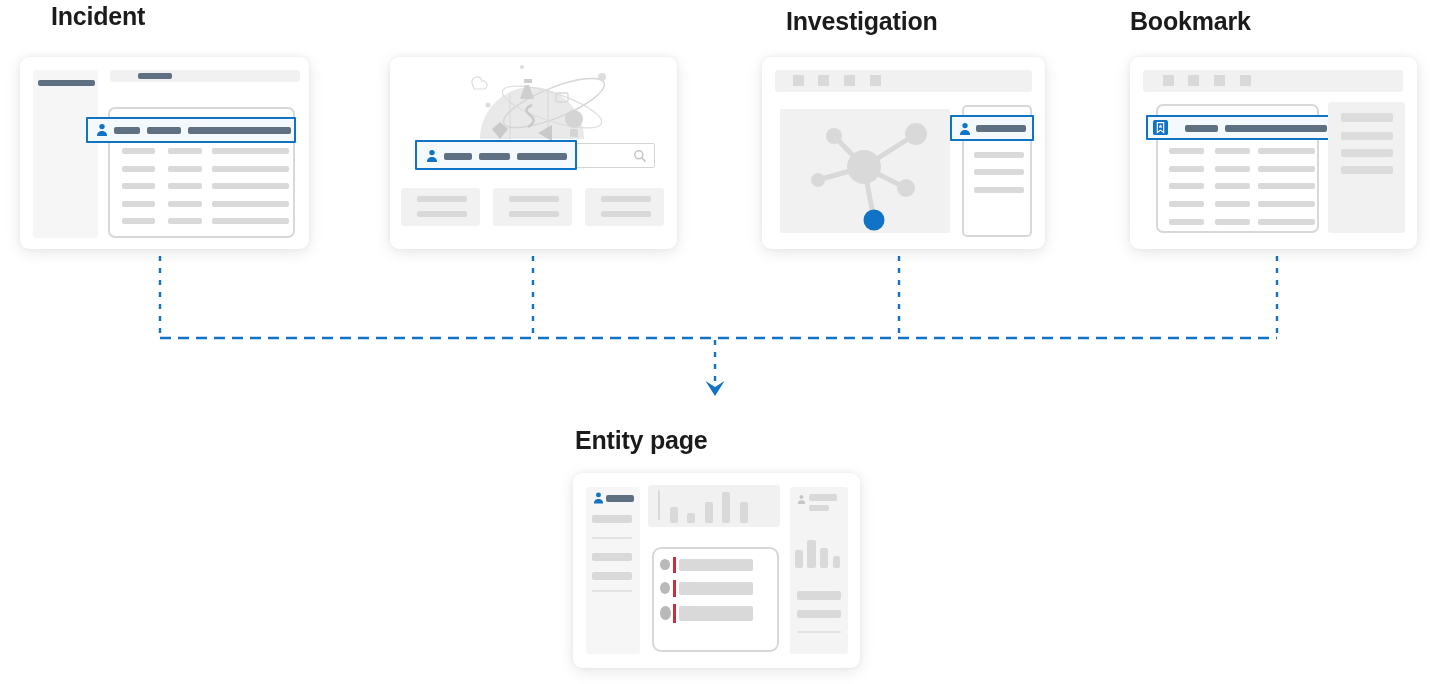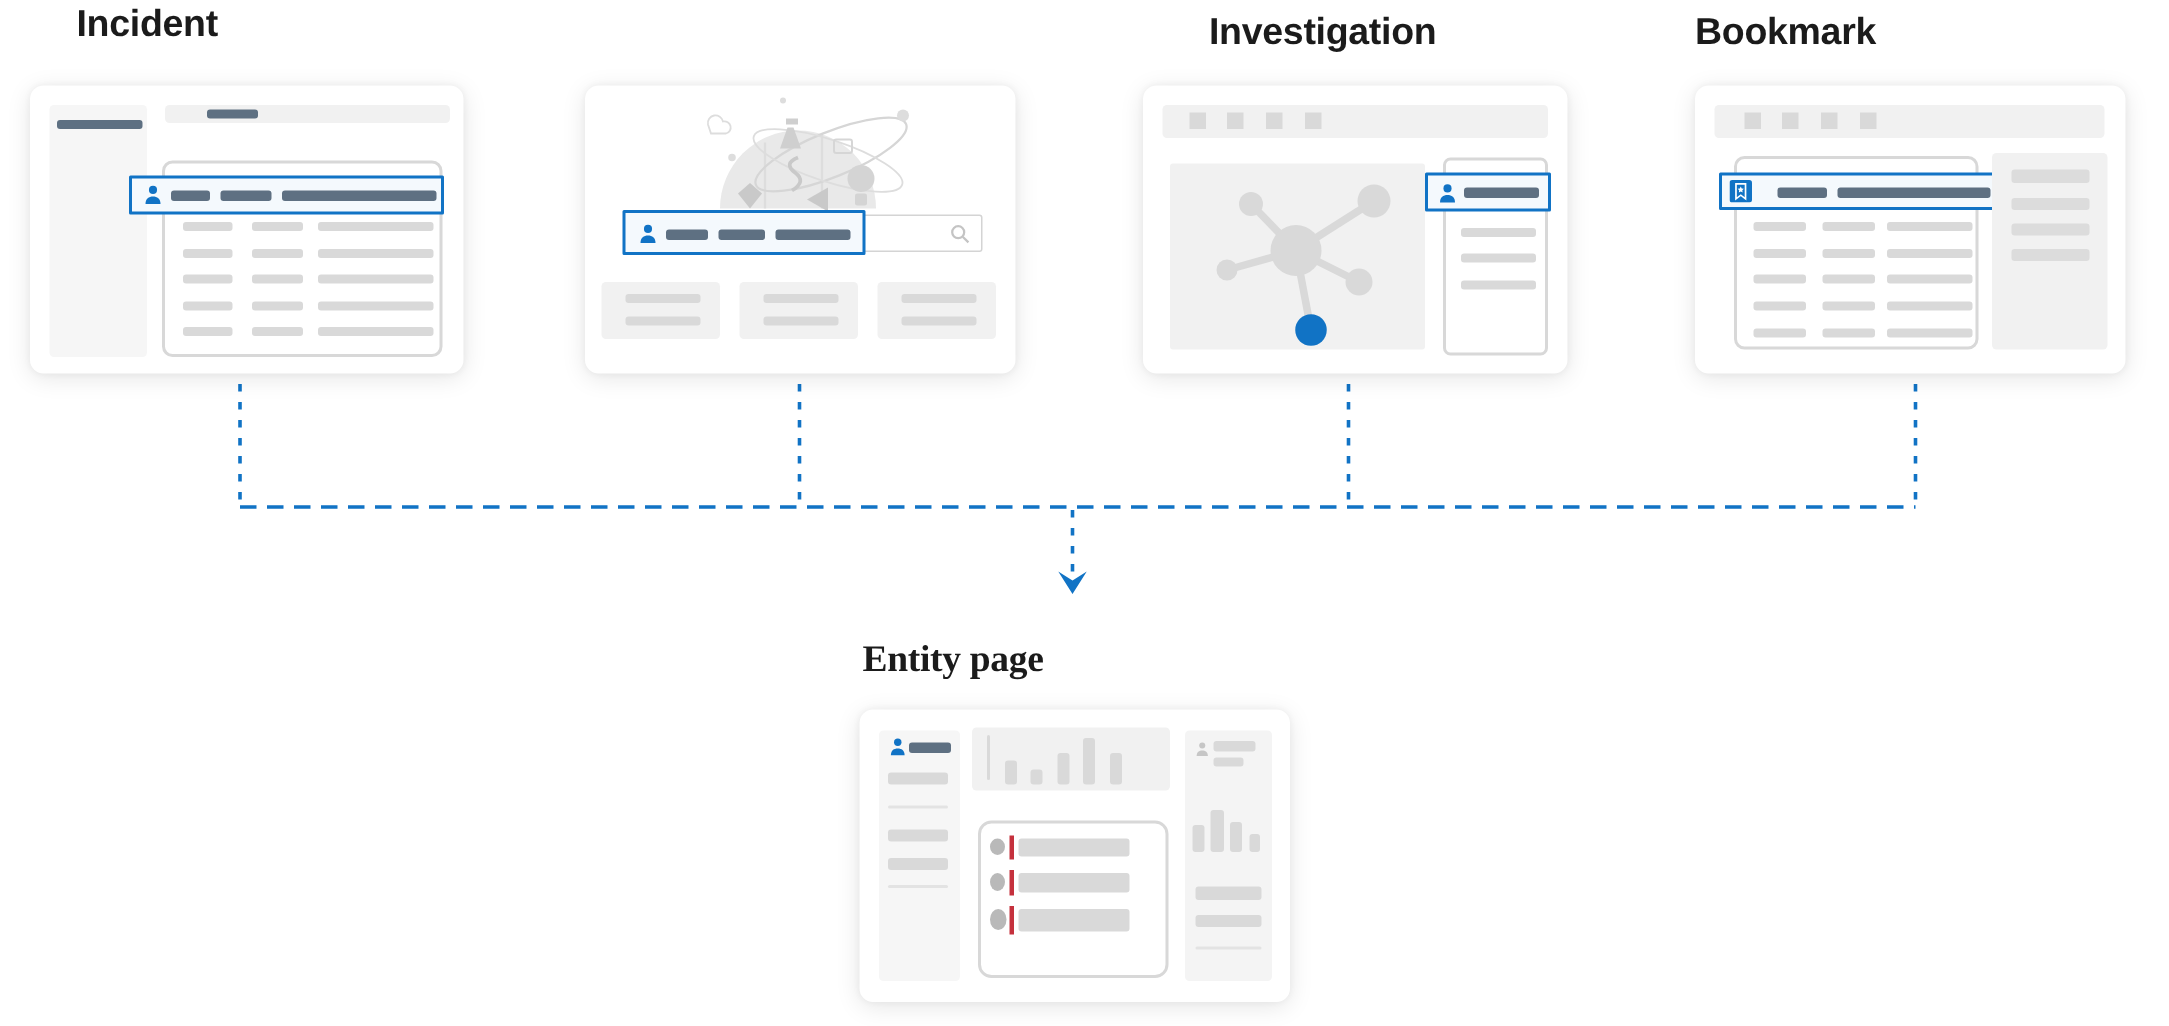--- a/index.html
+++ b/index.html
@@ -119,21 +119,21 @@
     <div class="panel-g" style="left:103px; top:131px; width:79px; height:38px;">
       <div class="bar" style="left:16px; top:8px; width:50px; height:6px;"></div>
       <div class="bar" style="left:16px; top:23px; width:50px; height:6px;"></div>
     </div>
     <div class="panel-g" style="left:195px; top:131px; width:79px; height:38px;">
       <div class="bar" style="left:16px; top:8px; width:50px; height:6px;"></div>
       <div class="bar" style="left:16px; top:23px; width:50px; height:6px;"></div>
     </div>
   </div>
 
-  <div class="title" style="left:786px; top:7px;margin-left:20px;">Investigation</div>
+  <div class="title" style="left:786px; top:7px;">Investigation</div>
   <div class="card" style="left:762px; top:57px; width:283px; height:192px;">
     <div class="panel-g" style="left:13px; top:13px; width:257px; height:22px;">
       <div class="sq" style="left:18px; top:5px;"></div>
       <div class="sq" style="left:43px; top:5px;"></div>
       <div class="sq" style="left:69px; top:5px;"></div>
       <div class="sq" style="left:95px; top:5px;"></div>
     </div>
     <div class="panel-g" style="left:18px; top:52px; width:170px; height:124px; border-radius:2px;">
       <svg width="170" height="124" viewBox="0 0 170 124">
         <g stroke="#d9d9d9" stroke-width="5">
@@ -200,21 +200,21 @@
       <div class="bar dark" style="left:77px; top:8px; width:102px; height:7px;"></div>
     </div>
     <div class="panel-g" style="left:198px; top:45px; width:77px; height:131px;">
       <div class="bar" style="left:13px; top:11px; width:52px; height:9px; background:#dcdcdc;"></div>
       <div class="bar" style="left:13px; top:30px; width:52px; height:8px; background:#dcdcdc;"></div>
       <div class="bar" style="left:13px; top:47px; width:52px; height:8px; background:#dcdcdc;"></div>
       <div class="bar" style="left:13px; top:64px; width:52px; height:8px; background:#dcdcdc;"></div>
     </div>
   </div>
 
-  <div class="title" style="left:575px; top:426px;font-family:Liberation Serif, serif;">Entity page</div>
+  <div class="title" style="left:575px; top:426px;">Entity page</div>
   <div class="card" style="left:573px; top:473px; width:287px; height:195px;">
     <div class="panel-soft" style="left:13px; top:14px; width:54px; height:167px;">
       <svg class="abs" style="left:7px; top:4px;" width="11" height="14" viewBox="0 0 12 14">
         <circle cx="6" cy="3.6" r="2.7" fill="#1173c5"></circle>
         <path d="M1 13 C1 9.4 3.2 8 6 8 C8.8 8 11 9.4 11 13 Z" fill="#1173c5"></path>
       </svg>
       <div class="bar dark" style="left:20px; top:8px; width:28px; height:7px;"></div>
       <div class="bar" style="left:6px; top:28px; width:40px; height:8px;"></div>
       <div class="bar thin" style="left:6px; top:50px; width:40px; height:2px;"></div>
       <div class="bar" style="left:6px; top:66px; width:40px; height:8px;"></div>

